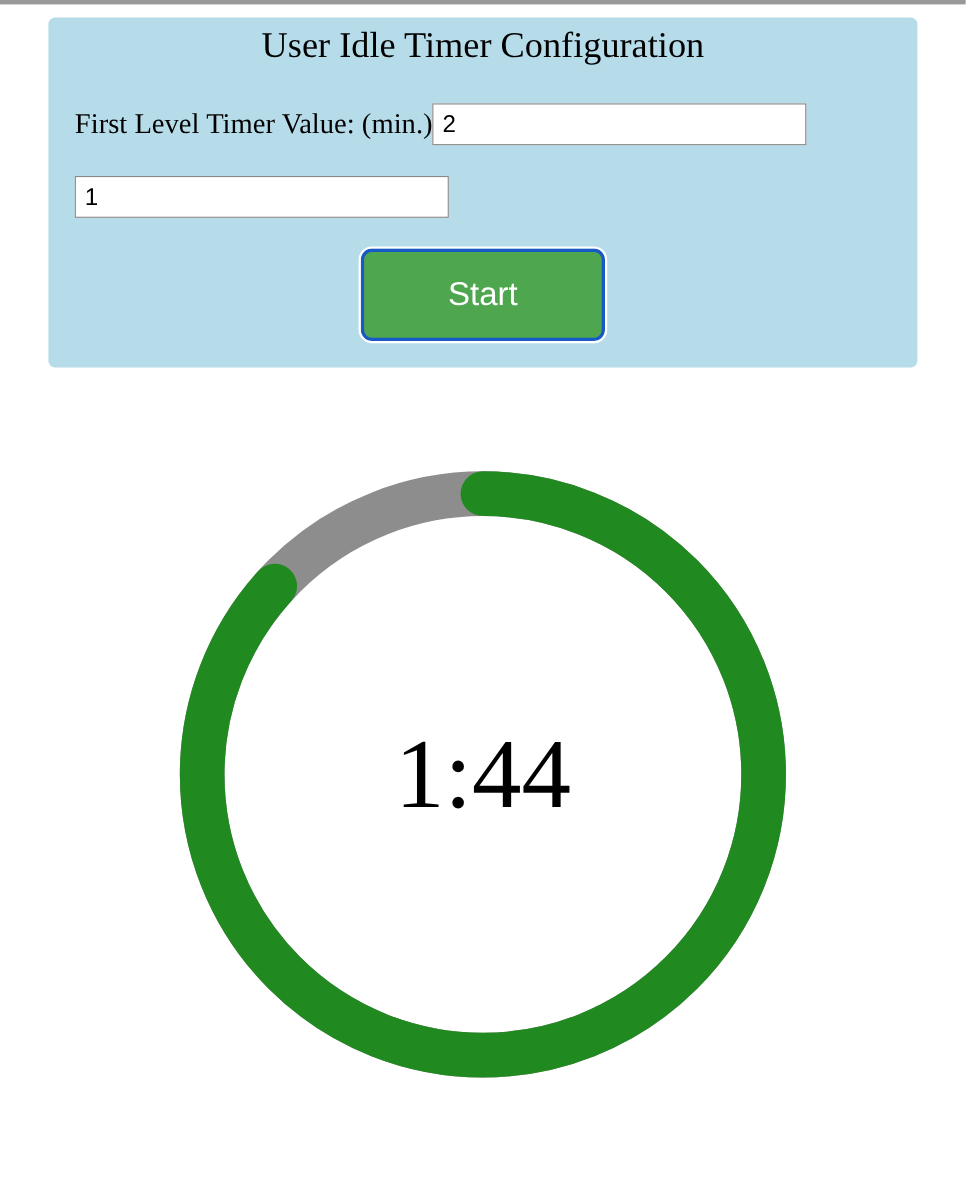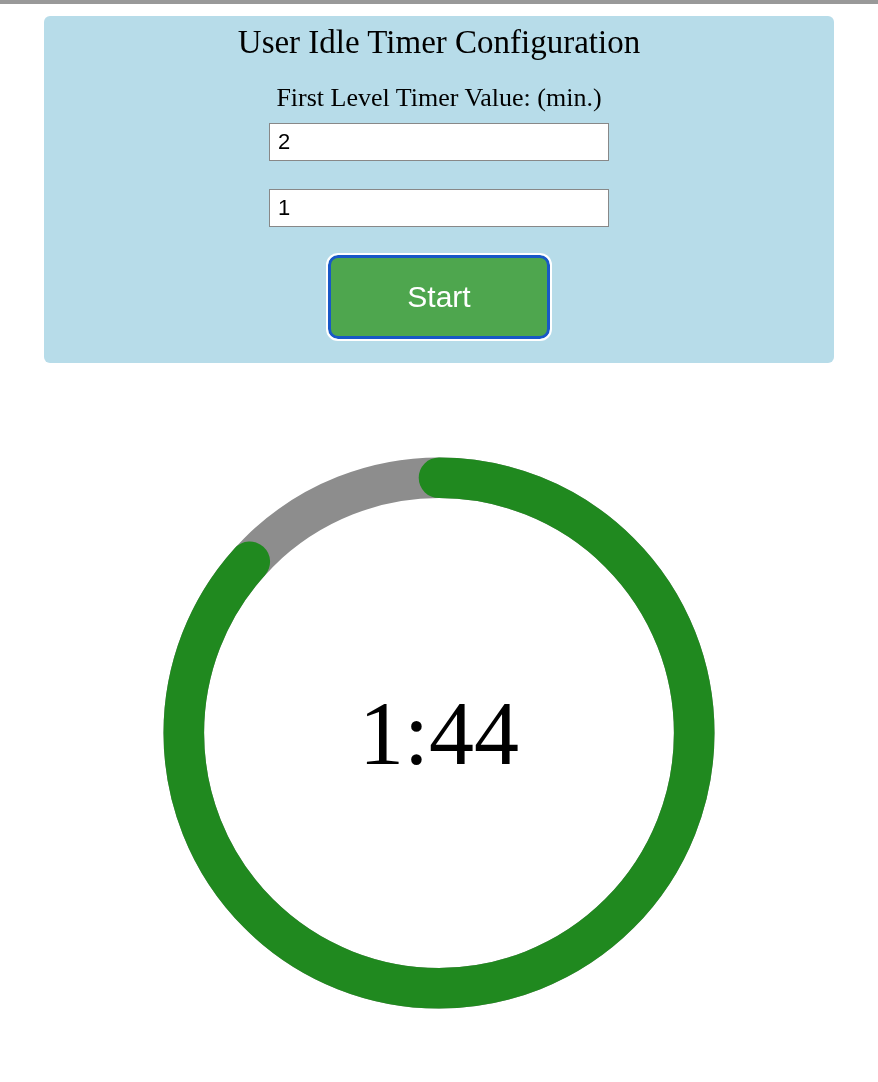--- a/index.html
+++ b/index.html
@@ -13,31 +13,29 @@
   .wrap { padding: 12px 44px; }
   .panel {
     background:#b7dce9;
     border-radius:6px;
     padding: 8px 24px 24px 24px;
   }
   .panel-title {
     text-align:center;
     font-size:33px;
     font-weight:400;
-    margin: 0 0 22px 0;
+    margin: 0 0 33px 0;
     color:#000;
   }
   .row {
     display:flex;
     align-items:center;
     margin-bottom:28px;
     font-size:26px;
     color:#000;
-    gap:10px;
-    flex-direction:column;
   }
   .row label { white-space:nowrap; }
   .row input[type="text"]{
     flex:0 0 auto;
     width:340px;
     height:38px;
     font-family: Arial, Helvetica, sans-serif;
     font-size:22px;
     padding:4px 8px;
     border:1px solid #888;

